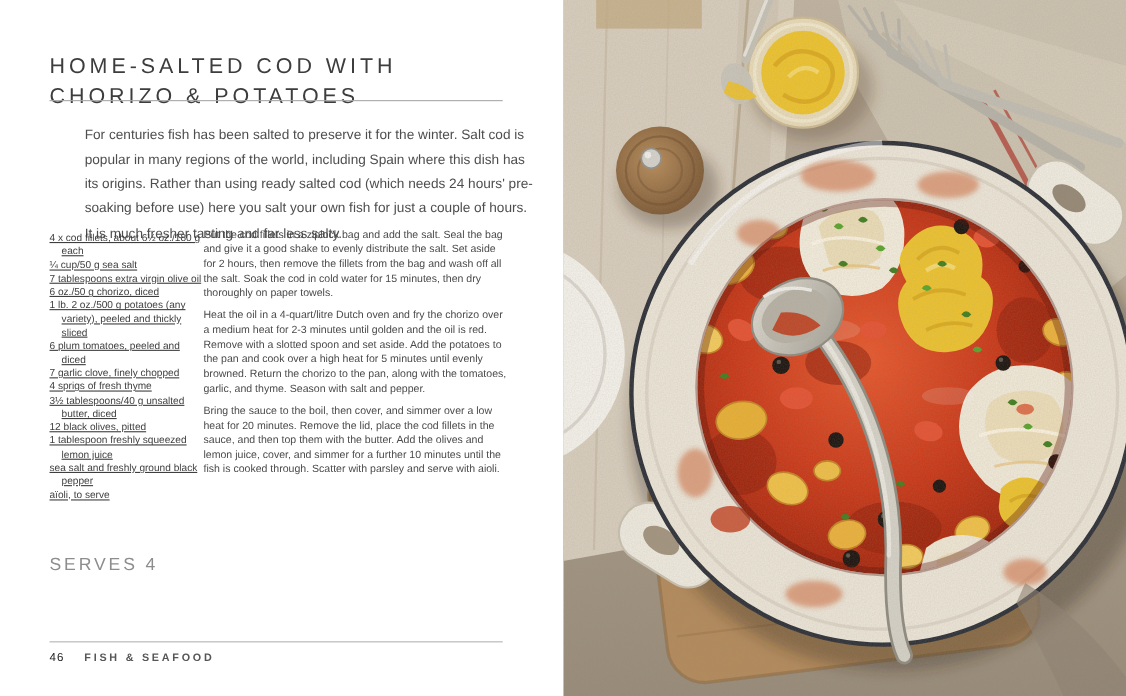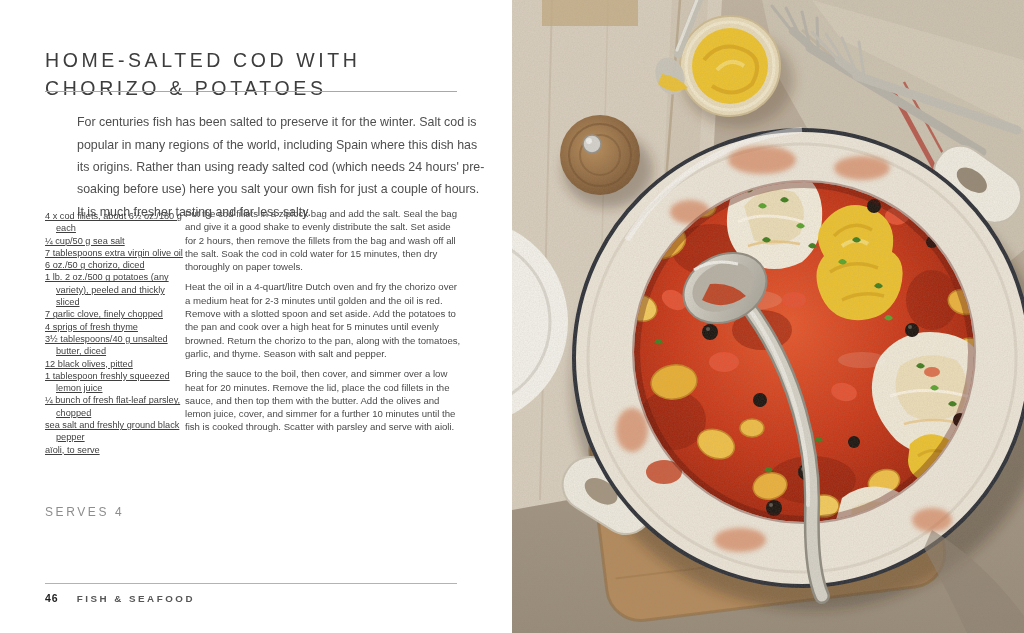--- a/index.html
+++ b/index.html
@@ -22,55 +22,55 @@
     font-size:12.4px;line-height:22.3px;color:#4e4e4e;margin-left:32px;
   }
   .ingredients{
     position:absolute;left:45px;top:210px;width:138px;
     font-size:9.2px;line-height:12.3px;color:#3f3f3f;
     margin:0;padding:0;text-decoration:underline;
   }
   .ingredients li{list-style:none;text-indent:-11px;padding-left:11px;margin:0;}
   .serves{
     position:absolute;left:45px;top:505px;
-    font-size:12px;letter-spacing:2.6px;color:#8d8d8d;
+    font-size:16px;letter-spacing:2.6px;color:#8d8d8d;
   }
   .method{
     position:absolute;left:185px;top:207px;width:278px;
     font-size:9.6px;line-height:13.3px;color:#4a4a4a;
   }
   .method p{margin:0 0 7px 0;}
   .rule-bottom{position:absolute;left:45px;top:583px;width:412px;height:1px;background:#b3b3b3;}
   .footer{position:absolute;left:45px;top:592px;display:flex;align-items:baseline;}
-  .page-num{font-size:10.5px;font-weight:bold;color:#1d1d1d;letter-spacing:1px;}
+  .page-num{font-size:10.5px;font-weight:normal;color:#1d1d1d;letter-spacing:1px;}
   .section-label{font-size:9.8px;letter-spacing:2.5px;color:#565656;margin-left:18px;font-weight:bold;}
 </style>
 </head>
 <body>
 
 <div class="page">
   <h1 class="title">
     <span>HOME-SALTED COD WITH</span><br>
     <span>CHORIZO &amp; POTATOES</span>
   </h1>
   <div class="rule-top"></div>
   <p class="intro">For centuries fish has been salted to preserve it for the winter. Salt cod is popular in many regions of the world, including Spain where this dish has its origins. Rather than using ready salted cod (which needs 24 hours' pre-soaking before use) here you salt your own fish for just a couple of hours. It is much fresher tasting and far less salty.</p>
 
   <ul class="ingredients">
     <li>4 x cod fillets, about 6½ oz./180 g each</li>
     <li>¼ cup/50 g sea salt</li>
     <li>7 tablespoons extra virgin olive oil</li>
     <li>6 oz./50 g chorizo, diced</li>
     <li>1 lb. 2 oz./500 g potatoes (any variety), peeled and thickly sliced</li>
+    <li>6 plum tomatoes, peeled and diced</li>
     <li>7 garlic clove, finely chopped</li>
     <li>4 sprigs of fresh thyme</li>
     <li>3½ tablespoons/40 g unsalted butter, diced</li>
     <li>12 black olives, pitted</li>
     <li>1 tablespoon freshly squeezed lemon juice</li>
-    <li>¼ bunch of fresh flat-leaf parsley, chopped</li>
     <li>sea salt and freshly ground black pepper</li>
     <li>aïoli, to serve</li>
   </ul>
   <div class="serves">SERVES 4</div>
 
   <div class="method">
     <p>Put the cod fillets in a ziplock bag and add the salt. Seal the bag and give it a good shake to evenly distribute the salt. Set aside for 2 hours, then remove the fillets from the bag and wash off all the salt. Soak the cod in cold water for 15 minutes, then dry thoroughly on paper towels.</p>
     <p>Heat the oil in a 4-quart/litre Dutch oven and fry the chorizo over a medium heat for 2-3 minutes until golden and the oil is red. Remove with a slotted spoon and set aside. Add the potatoes to the pan and cook over a high heat for 5 minutes until evenly browned. Return the chorizo to the pan, along with the tomatoes, garlic, and thyme. Season with salt and pepper.</p>
     <p>Bring the sauce to the boil, then cover, and simmer over a low heat for 20 minutes. Remove the lid, place the cod fillets in the sauce, and then top them with the butter. Add the olives and lemon juice, cover, and simmer for a further 10 minutes until the fish is cooked through. Scatter with parsley and serve with aioli.</p>
   </div>

